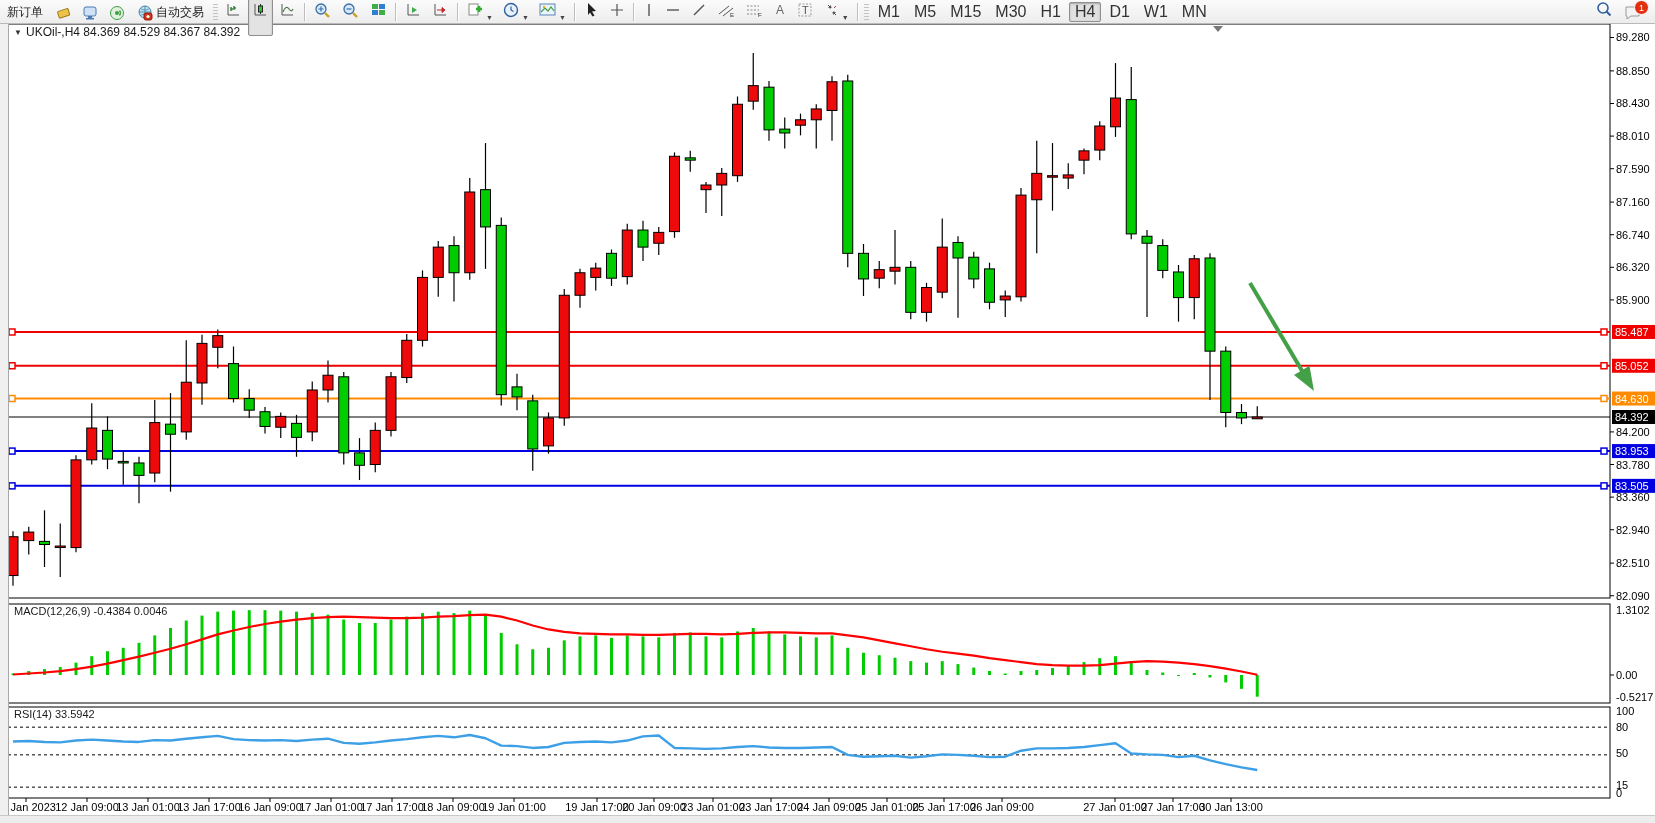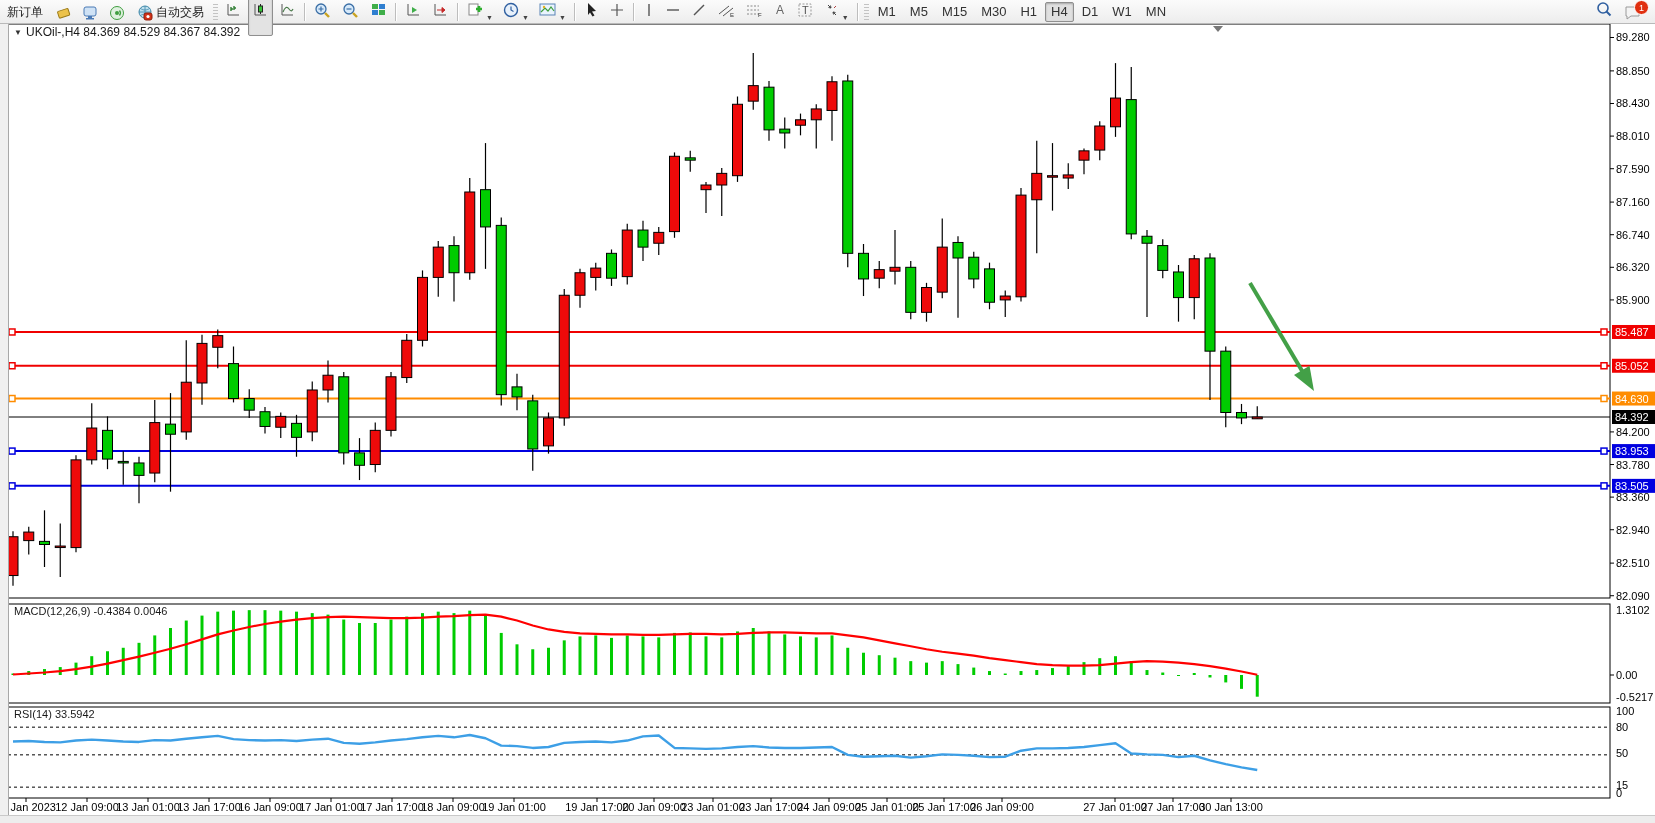--- a/index.html
+++ b/index.html
@@ -8,21 +8,21 @@
   #toolbar{position:absolute;left:0;top:0;width:1655px;height:23px;
     background:linear-gradient(#fbfbfb,#ededed);border-bottom:1px solid #b9b9b9;
     display:flex;align-items:center;font-size:12px;color:#222;z-index:5;}
   .tb-btn{height:19px;display:flex;align-items:flex-end;padding:14px 3px;margin:0 1px;border:1px solid transparent;border-radius:2px;}
   .tb-btn.pressed{border:1px solid #8f8f8f;background:#e3e3e3;box-shadow:inset 0 1px 2px rgba(0,0,0,.2);}
   .tb-sep{width:1px;height:18px;background:#bdbdbd;border-right:1px solid #fff;margin:0 3px;}
   .tb-grip{width:5px;height:16px;margin:0 2px;
     background:repeating-linear-gradient(to bottom,#c3c3c3 0 1px,transparent 1px 3px);}
   .tb-label{margin:0 2px;white-space:nowrap;}
   .caret{font-size:7px;color:#444;margin-left:2px;}
-  .tf-btn{height:18px;padding:0 5px;margin:0 1px;font-size:13px;color:#333;display:flex;align-items:center;border:1px solid transparent;border-radius:2px;}
+  .tf-btn{height:18px;padding:0 5px;margin:0 1px;font-size:16px;color:#333;display:flex;align-items:center;border:1px solid transparent;border-radius:2px;}
   .tf-btn.pressed{border:1px solid #8f8f8f;background:#e0e0e0;box-shadow:inset 0 1px 2px rgba(0,0,0,.25);text-align:right;}
   .spacer{flex:1;}
   .badge{position:absolute;top:-4px;right:-6px;background:#e03010;color:#fff;border-radius:50%;
     width:13px;height:13px;font-size:9px;display:flex;align-items:center;justify-content:center;border:1px solid #fff;}
   .iconwrap{position:relative;display:flex;align-items:center;}
   
   #chart-svg{position:absolute;left:0;top:0;z-index:1;}
   #left-frame{position:absolute;left:0;top:23px;width:8px;height:792px;background:#f0f0f0;border-right:1px solid #a8a8a8;z-index:2;}
   #status-bar{position:absolute;left:0;top:815px;width:1655px;height:8px;background:#ededed;border-top:1px solid #c9c9c9;z-index:2;}
 </style>

